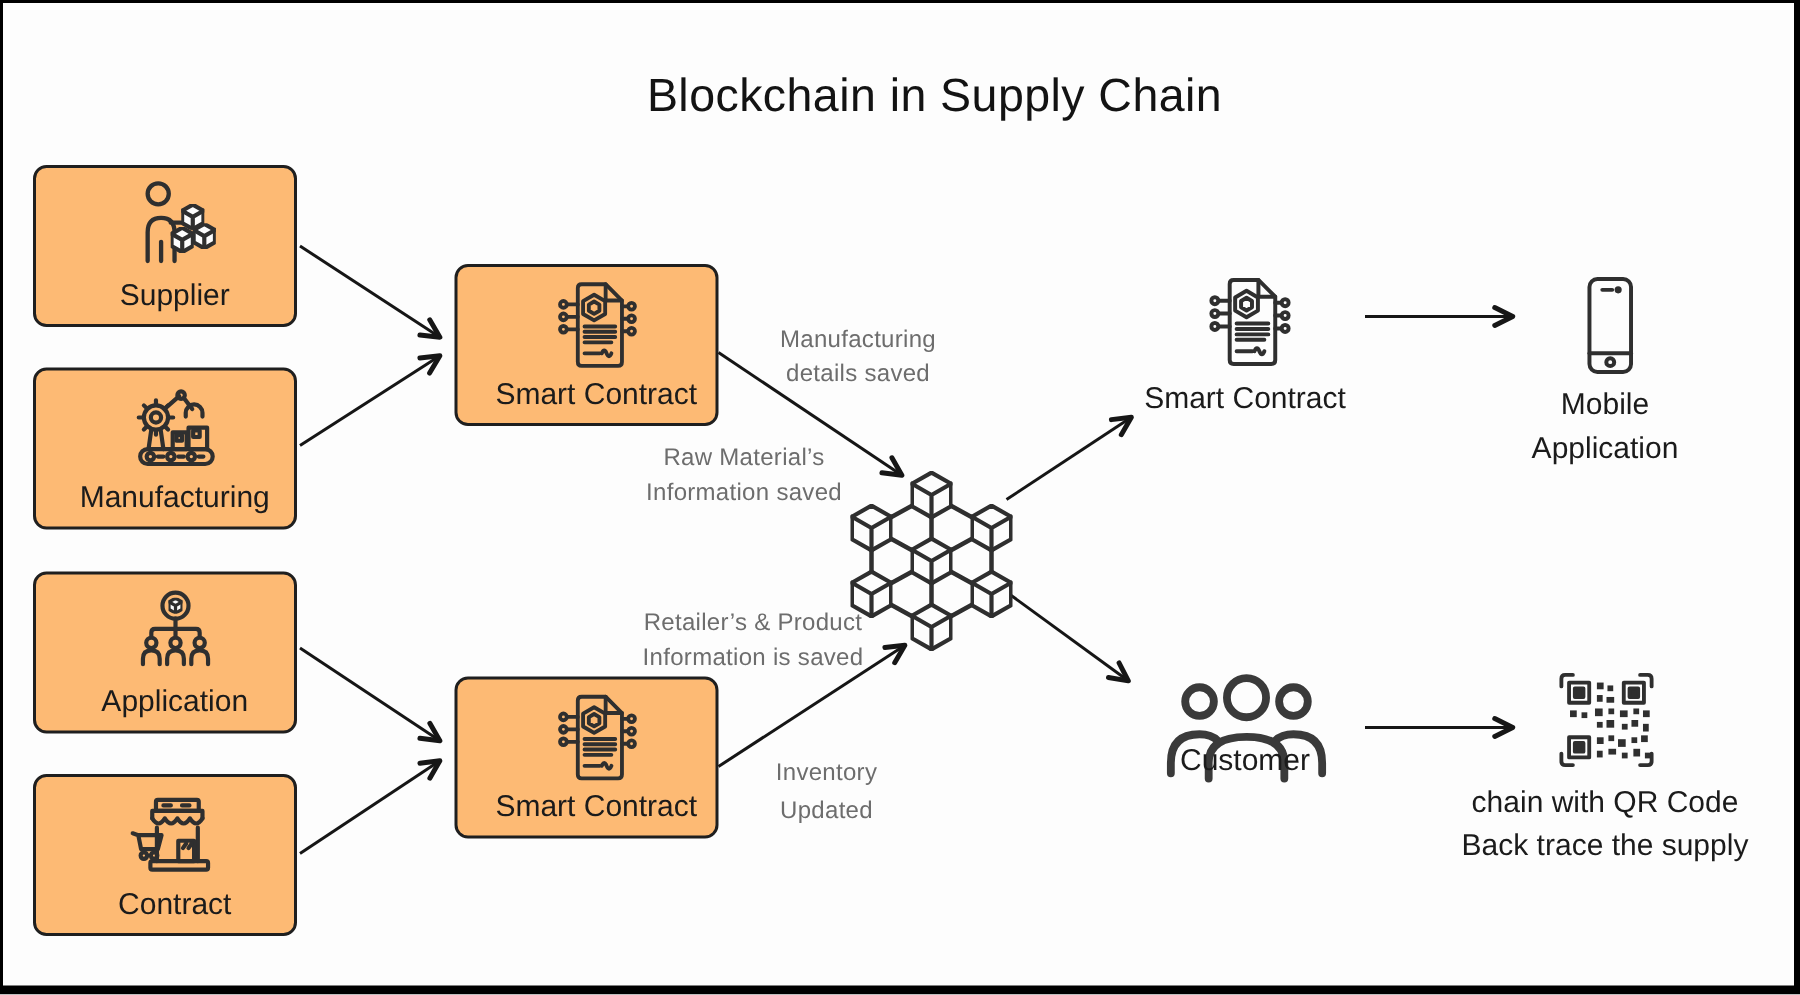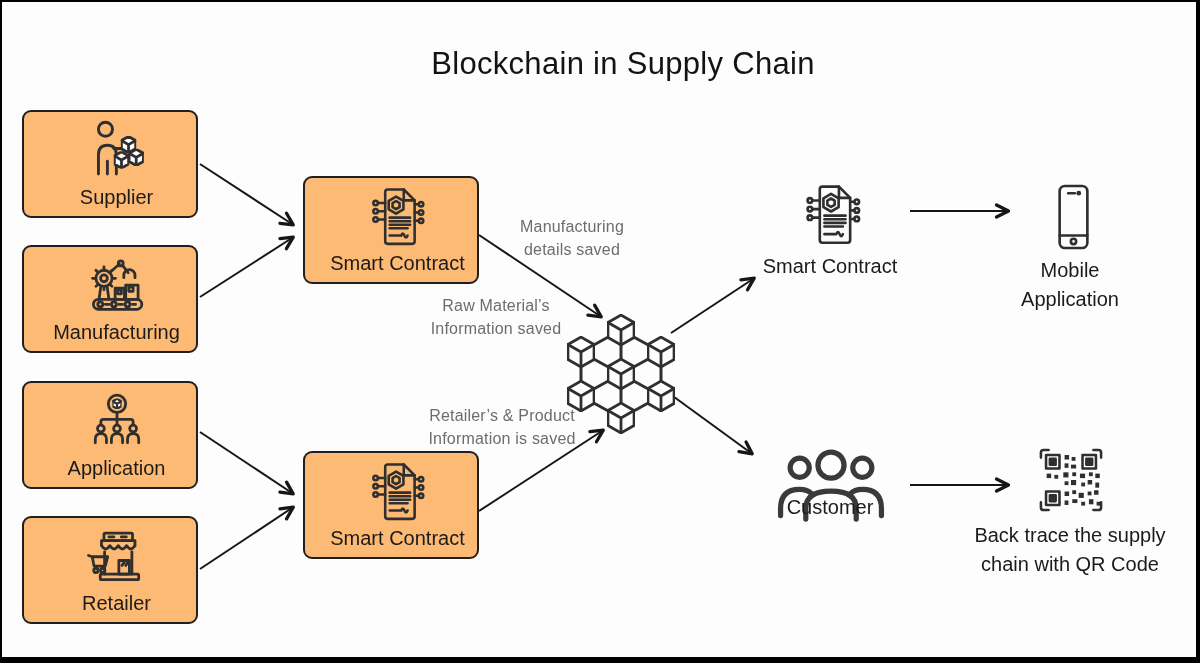--- a/index.html
+++ b/index.html
@@ -231,21 +231,21 @@
     <svg class="ico w45" width="62" height="62" viewBox="0 0 100 100">
         <use href="#sym-distributor"></use>
       </svg>
     <div class="nlabel">Application</div>
   </div>
 
   <div class="node-box" style="left:20px;top:514px">
     <svg class="ico w45" width="64" height="62" viewBox="0 0 100 100">
         <use href="#sym-retailer"></use>
       </svg>
-    <div class="nlabel">Retailer</div>
+    <div class="nlabel">Contract</div>
   </div>
 
   <div class="node-box" style="left:301px;top:174px">
     <svg class="ico w40" width="66" height="64" viewBox="0 0 100 100">
         <use href="#sym-smartcontract"></use>
       </svg>
     <div class="nlabel">Smart Contract</div>
   </div>
 
   <div class="node-box" style="left:301px;top:449px">
@@ -274,33 +274,37 @@
 
   <svg class="ico cust free-icon" style="left:772px;top:444px" width="114" height="80" viewBox="0 0 130 92">
       <use href="#sym-customer"></use>
     </svg>
   <div class="free-label" style="left:758px;top:491px;width:140px">Customer</div>
 
   <svg class="ico w40 free-icon" style="left:1037px;top:446px" width="64" height="64" viewBox="0 0 100 100">
       <use href="#sym-qr"></use>
     </svg>
   <div class="free-label" style="left:948px;top:519px;width:240px">
+    <div>chain with QR Code</div>
     <div>Back trace the supply</div>
-    <div>chain with QR Code</div>
   </div>
 
   <div class="note" style="left:486px;top:213px;width:168px">
     <div>Manufacturing</div>
     <div>details saved</div>
   </div>
 
   <div class="note" style="left:408px;top:292px;width:172px">
     <div>Raw Material’s</div>
     <div>Information saved</div>
   </div>
 
   <div class="note" style="left:408px;top:402px;width:184px">
     <div>Retailer’s &amp; Product</div>
     <div>Information is saved</div>
   </div>
 
+  <div class="note" style="left:496px;top:501px;width:106px;line-height:25px">
+    <div>Inventory</div>
+    <div>Updated</div>
+  </div>
 
 </div>
 
 </body></html>

